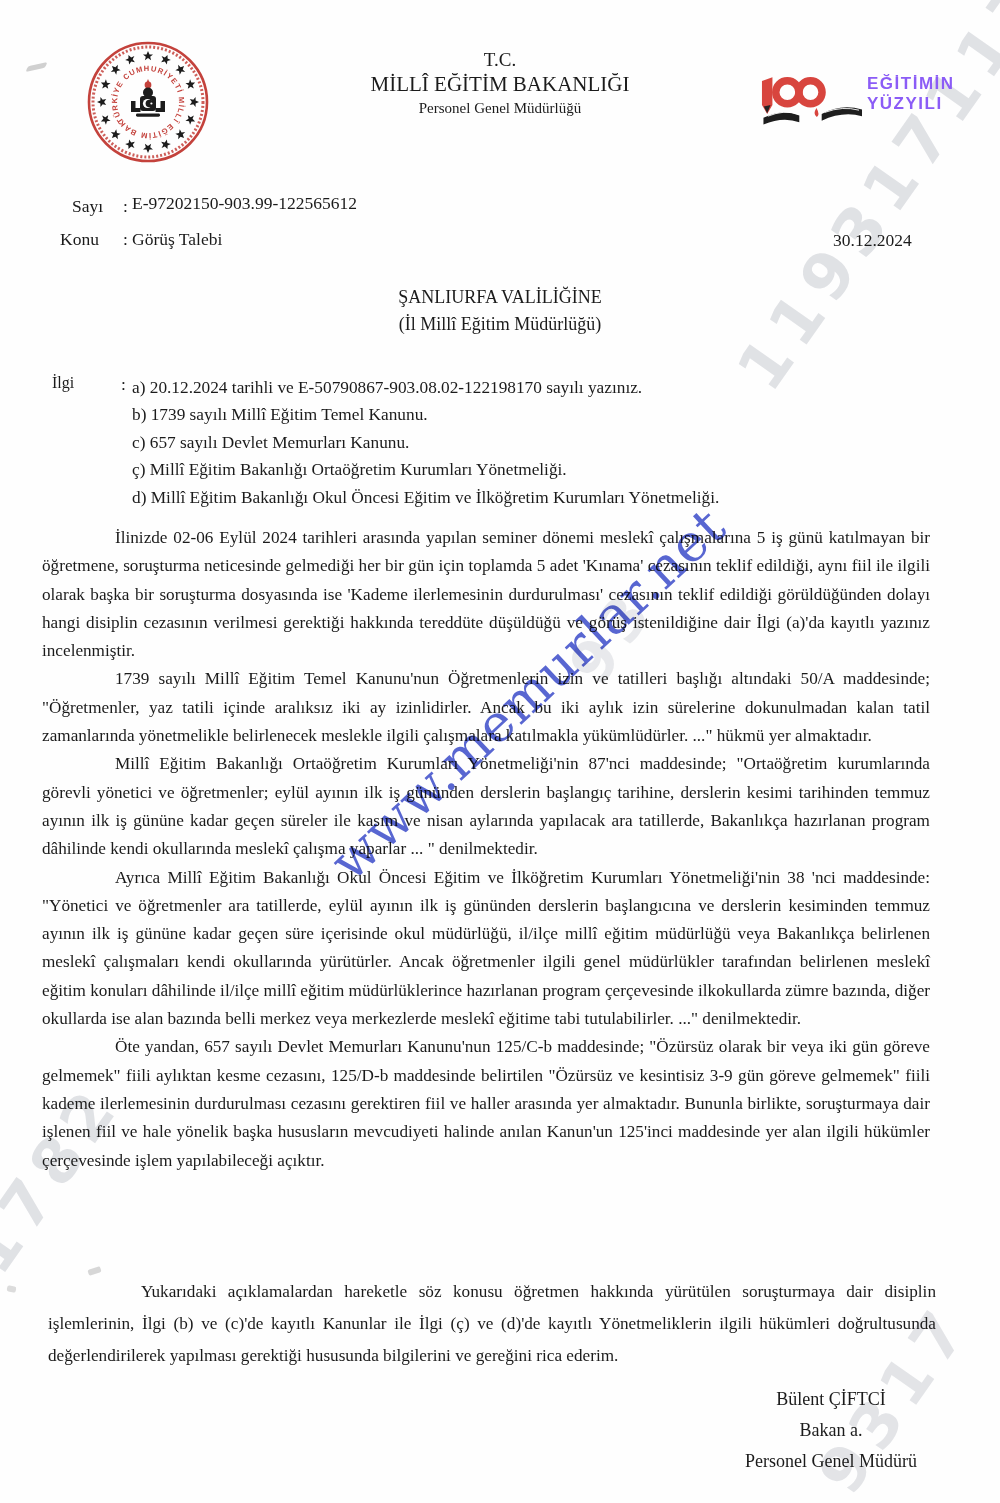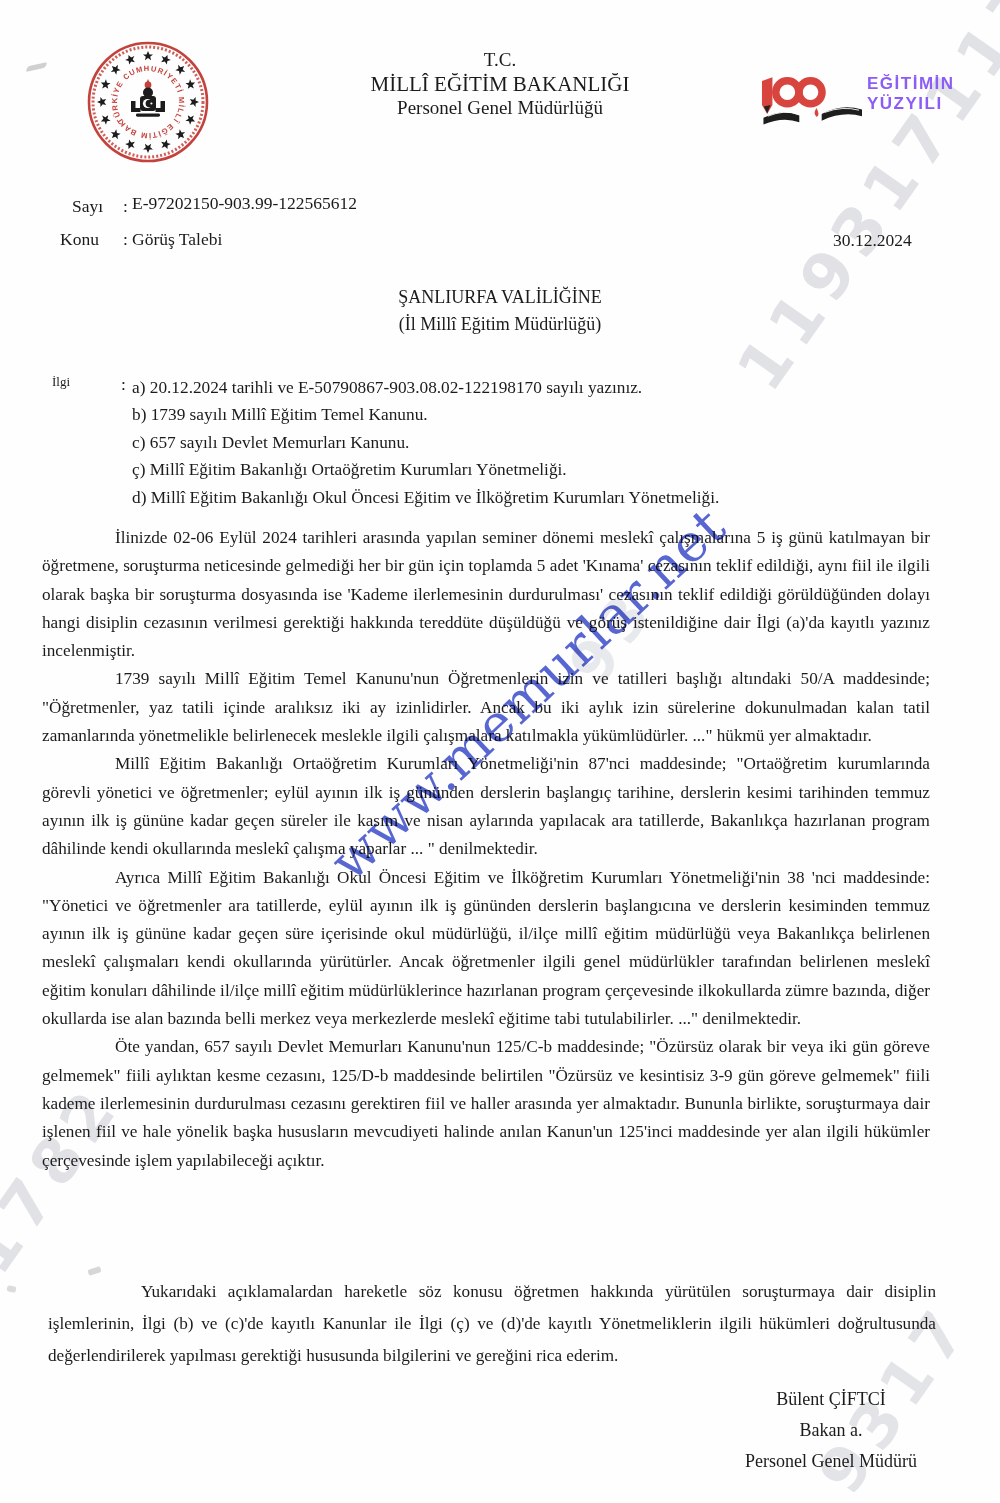--- a/index.html
+++ b/index.html
@@ -4,39 +4,39 @@
 <style>
   html,body{margin:0;padding:0;background:#ffffff;}
   .page{position:relative;width:1000px;height:1503px;background:#fefefe;overflow:hidden;
         font-family:"Liberation Serif","DejaVu Serif",serif;color:#1b1b1b;}
 
   
   .seal{position:absolute;left:84px;top:38px;width:128px;height:128px;}
   .head-center{position:absolute;left:0;right:0;top:48px;text-align:center;line-height:24px;}
   .head-center .tc{font-size:19px;}
   .head-center .ministry{font-size:21px;}
-  .head-center .dept{font-size:19px;}
+  .head-center .dept{font-size:15px;}
 
   .logo100{position:absolute;left:753px;top:60px;display:flex;align-items:flex-start;}
   .logo100 svg{width:112px;height:78px;}
   .logo100 .cap{font-family:"Liberation Sans","DejaVu Sans",sans-serif;font-weight:bold;
                 font-size:17px;line-height:20px;color:#8b5cf6;letter-spacing:1.5px;
                 margin-left:2px;margin-top:14px;}
 
   
   .meta{position:absolute;font-size:17.5px;}
   .lab-sayi{left:72px;top:196px;} .col-sayi{left:123px;top:196px;} .val-sayi{left:132px;top:193px;}
   .lab-konu{left:60px;top:229px;} .col-konu{left:123px;top:229px;} .val-konu{left:132px;top:229px;}
   .date{position:absolute;left:833px;top:197px;font-size:17.5px;margin-top:33px;}
 
   
   .recipient{position:absolute;left:0;right:0;top:284px;text-align:center;font-size:18px;line-height:27px;}
 
   
-  .ref-label{position:absolute;left:52px;top:374px;font-size:13px;}
+  .ref-label{position:absolute;left:52px;top:374px;font-size:16px;}
   .ref-colon{position:absolute;left:121px;top:374px;font-size:17.5px;}
   .ref-items{position:absolute;left:132px;top:374px;font-size:17.3px;line-height:27.4px;}
 
   
   .body{position:absolute;left:42px;top:524px;width:888px;font-size:17.2px;line-height:28.3px;
         text-align:justify;}
   .body p{margin:0;text-indent:73px;}
   .closing{position:absolute;left:44px;top:1272px;width:888px;font-size:17.2px;line-height:32px;
         text-align:justify;text-indent:93px;margin:4px;}
 

